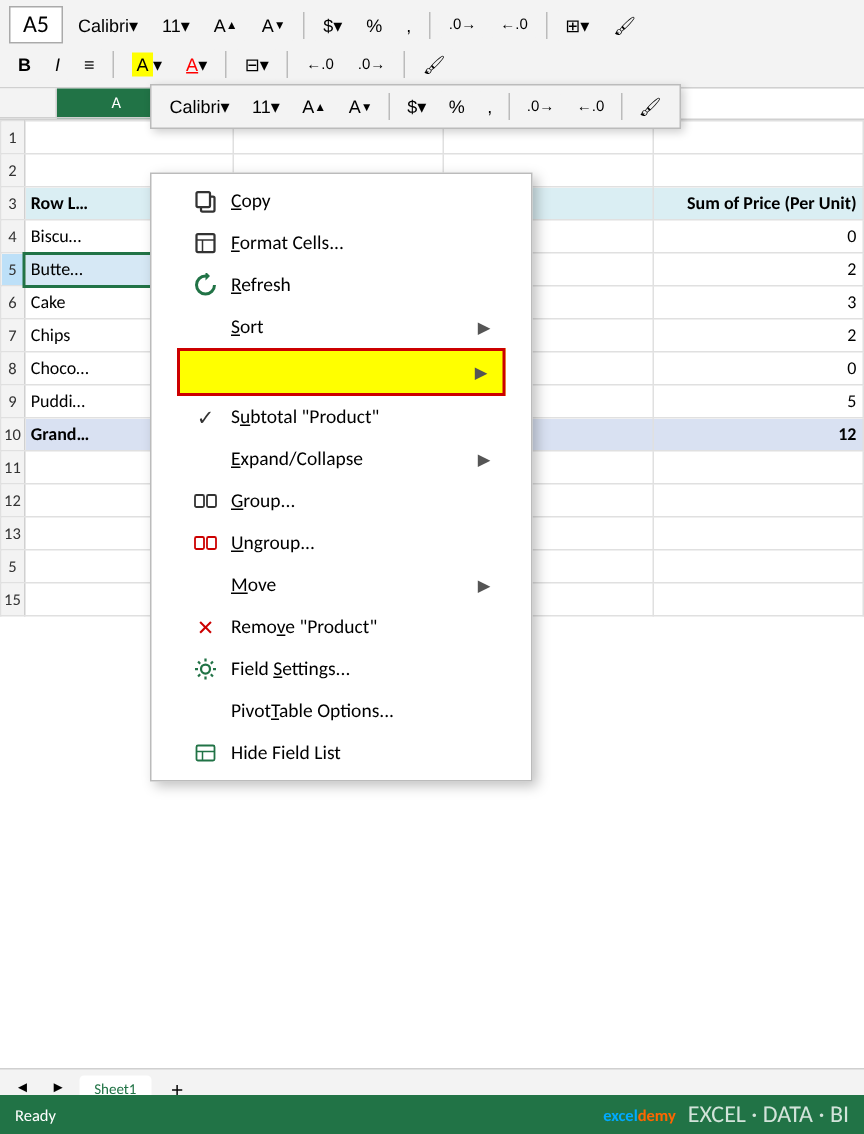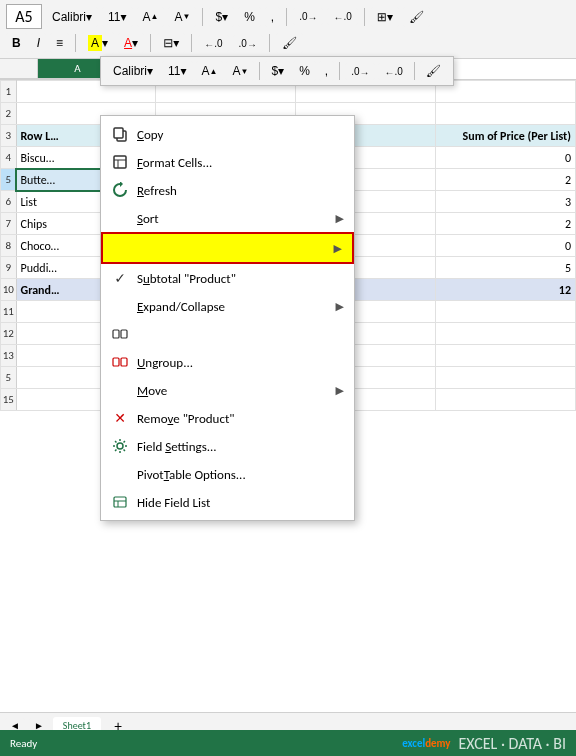--- a/index.html
+++ b/index.html
@@ -121,21 +121,21 @@
     
     .context-menu {
       position: absolute;
       top: 115px;
       left: 100px;
       background: #fff;
       border: 1px solid #bbb;
       box-shadow: 3px 3px 8px rgba(0,0,0,0.25);
       width: 255px;
       z-index: 100;
-      padding: 4px 0;
+      padding: 4px 17px;
     }
     .menu-item {
       display: flex;
       align-items: center;
       padding: 5px 10px;
       cursor: pointer;
       font-size: 13px;
       color: #000;
       position: relative;
       gap: 8px;
@@ -313,42 +313,42 @@
       <td></td>
       <td></td>
       <td></td>
     </tr>
 
     <tr style="background:#daeef3;">
       <td class="row-hdr">3</td>
       <td class="cell-bold cell-blue" style="width:80px;">Row L…</td>
       <td class="cell-blue"></td>
       <td class="cell-blue"></td>
-      <td class="cell-bold cell-blue cell-right">Sum of Price (Per List)</td>
+      <td class="cell-bold cell-blue cell-right">Sum of Price (Per Unit)</td>
     </tr>
 
     <tr>
       <td class="row-hdr">4</td>
       <td>Biscu…</td>
       <td></td>
       <td></td>
       <td class="cell-right">0</td>
     </tr>
 
     <tr>
       <td class="row-hdr active">5</td>
       <td class="cell-selected">Butte…</td>
       <td></td>
       <td></td>
       <td class="cell-right">2</td>
     </tr>
 
     <tr>
       <td class="row-hdr">6</td>
-      <td>List</td>
+      <td>Cake</td>
       <td></td>
       <td></td>
       <td class="cell-right">3</td>
     </tr>
 
     <tr>
       <td class="row-hdr">7</td>
       <td>Chips</td>
       <td></td>
       <td></td>
@@ -472,20 +472,21 @@
     <span class="arrow">▶</span>
   </div>
 
   <div class="menu-item">
     <span class="icon-placeholder">
       <svg width="16" height="16" viewBox="0 0 16 16">
           <rect x="1" y="4" width="6" height="8" rx="1" fill="none" stroke="#333" stroke-width="1.2"></rect>
           <rect x="9" y="4" width="6" height="8" rx="1" fill="none" stroke="#333" stroke-width="1.2"></rect>
         </svg>
     </span>
+    <span class="label"><u>G</u>roup...</span>
   </div>
 
   <div class="menu-item">
     <span class="icon-placeholder">
       <svg width="16" height="16" viewBox="0 0 16 16">
           <rect x="1" y="4" width="6" height="8" rx="1" fill="none" stroke="#cc0000" stroke-width="1.2"></rect>
           <rect x="9" y="4" width="6" height="8" rx="1" fill="none" stroke="#cc0000" stroke-width="1.2"></rect>
         </svg>
     </span>
     <span class="label"><u>U</u>ngroup...</span>

